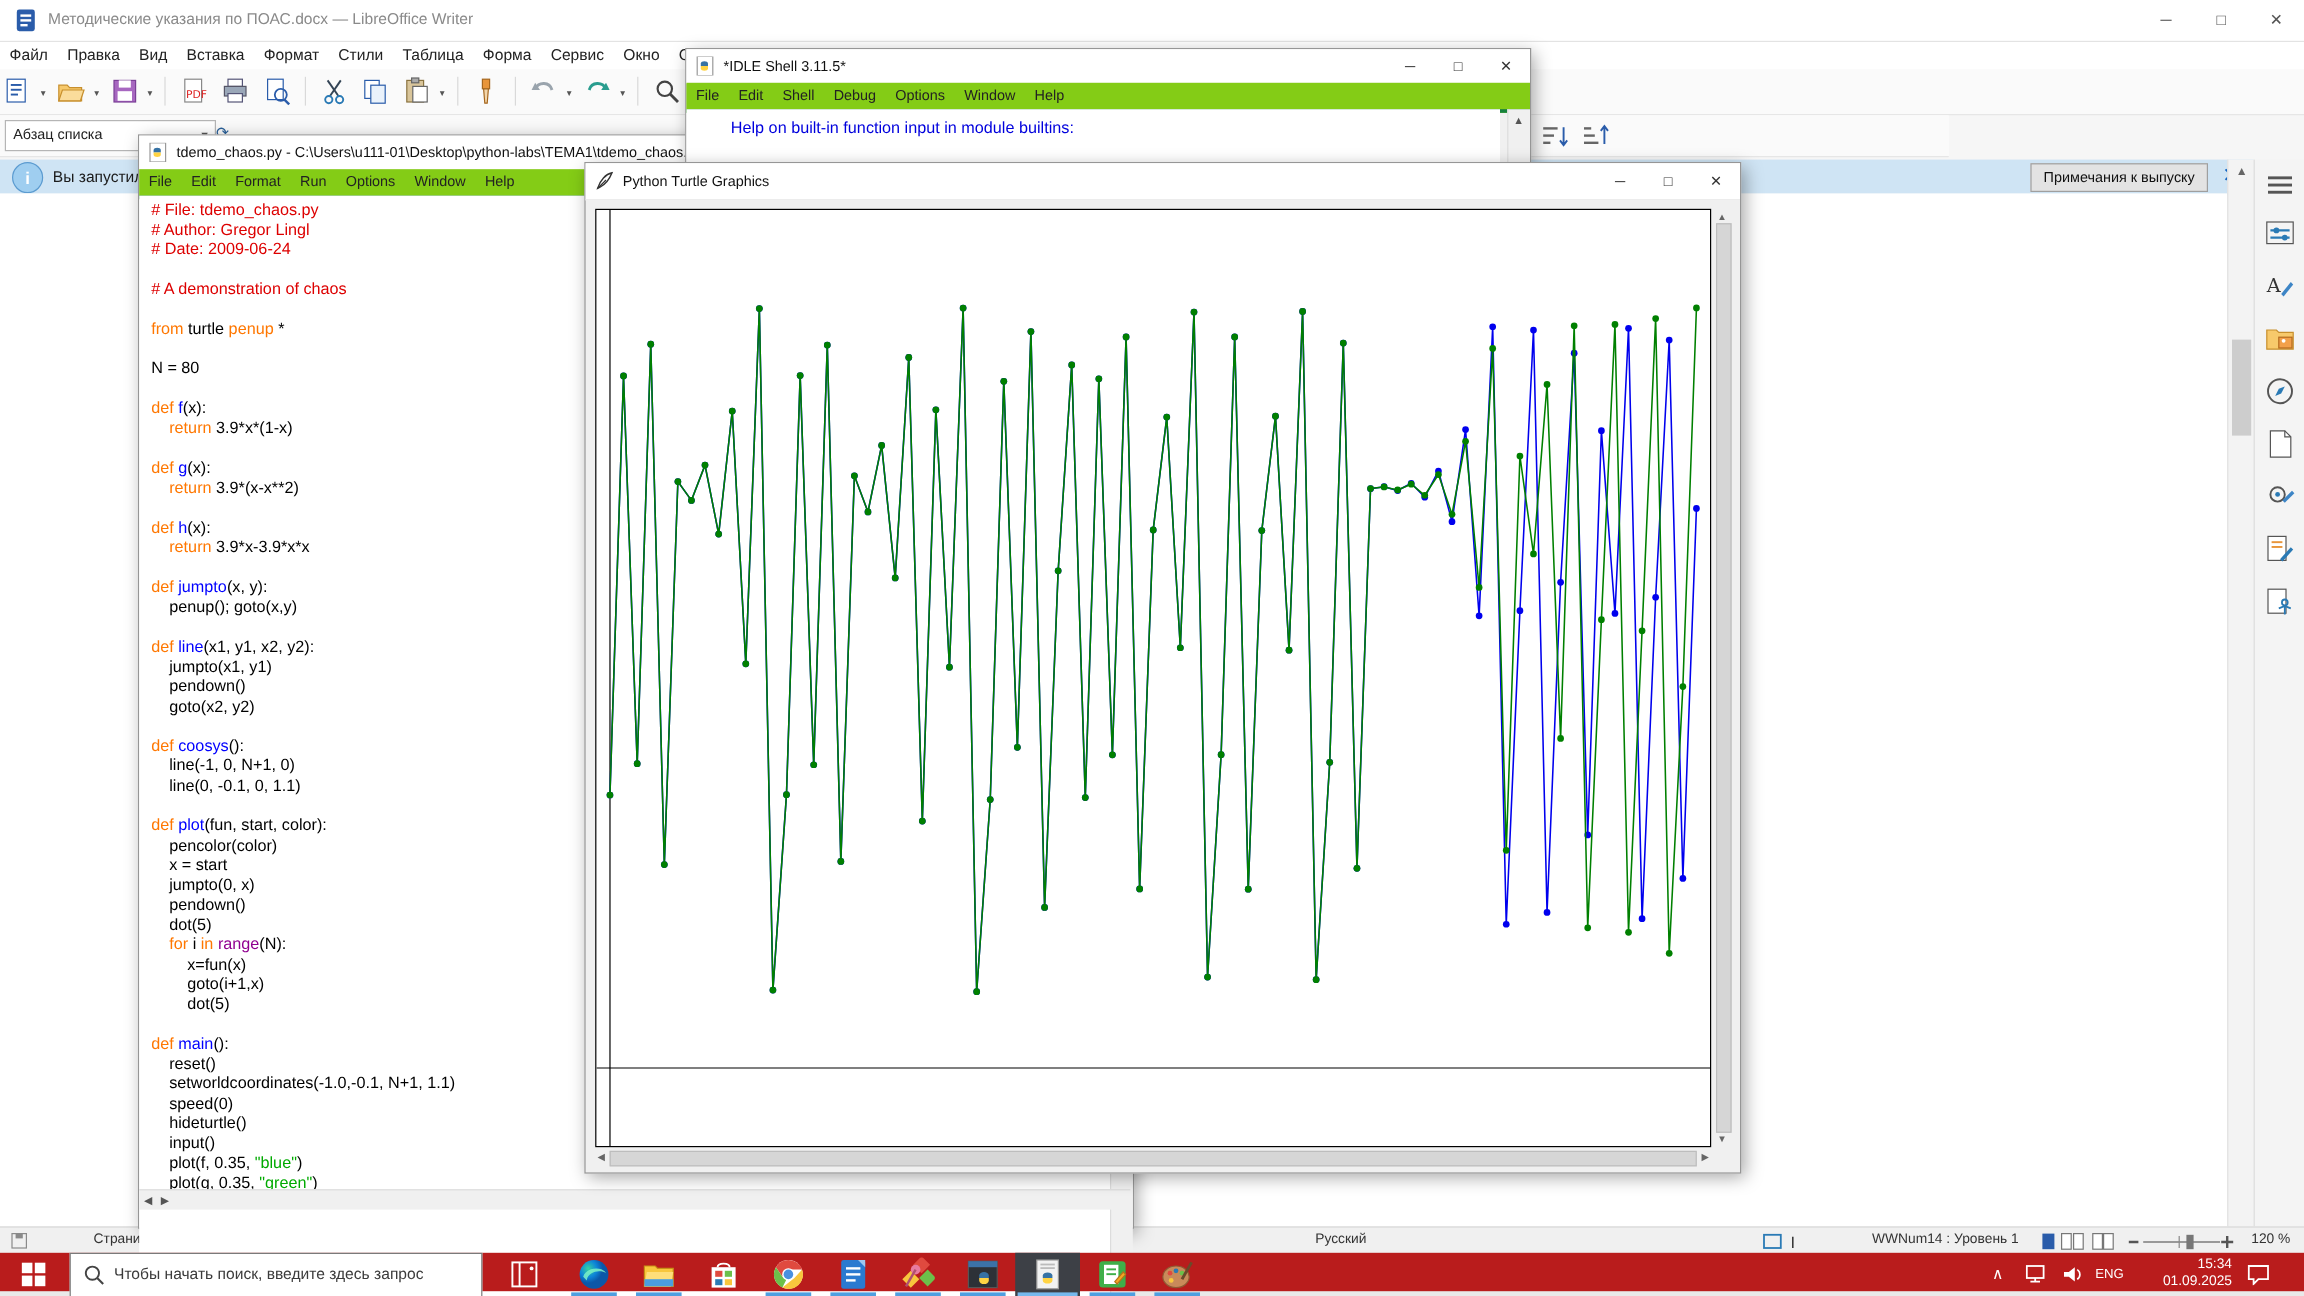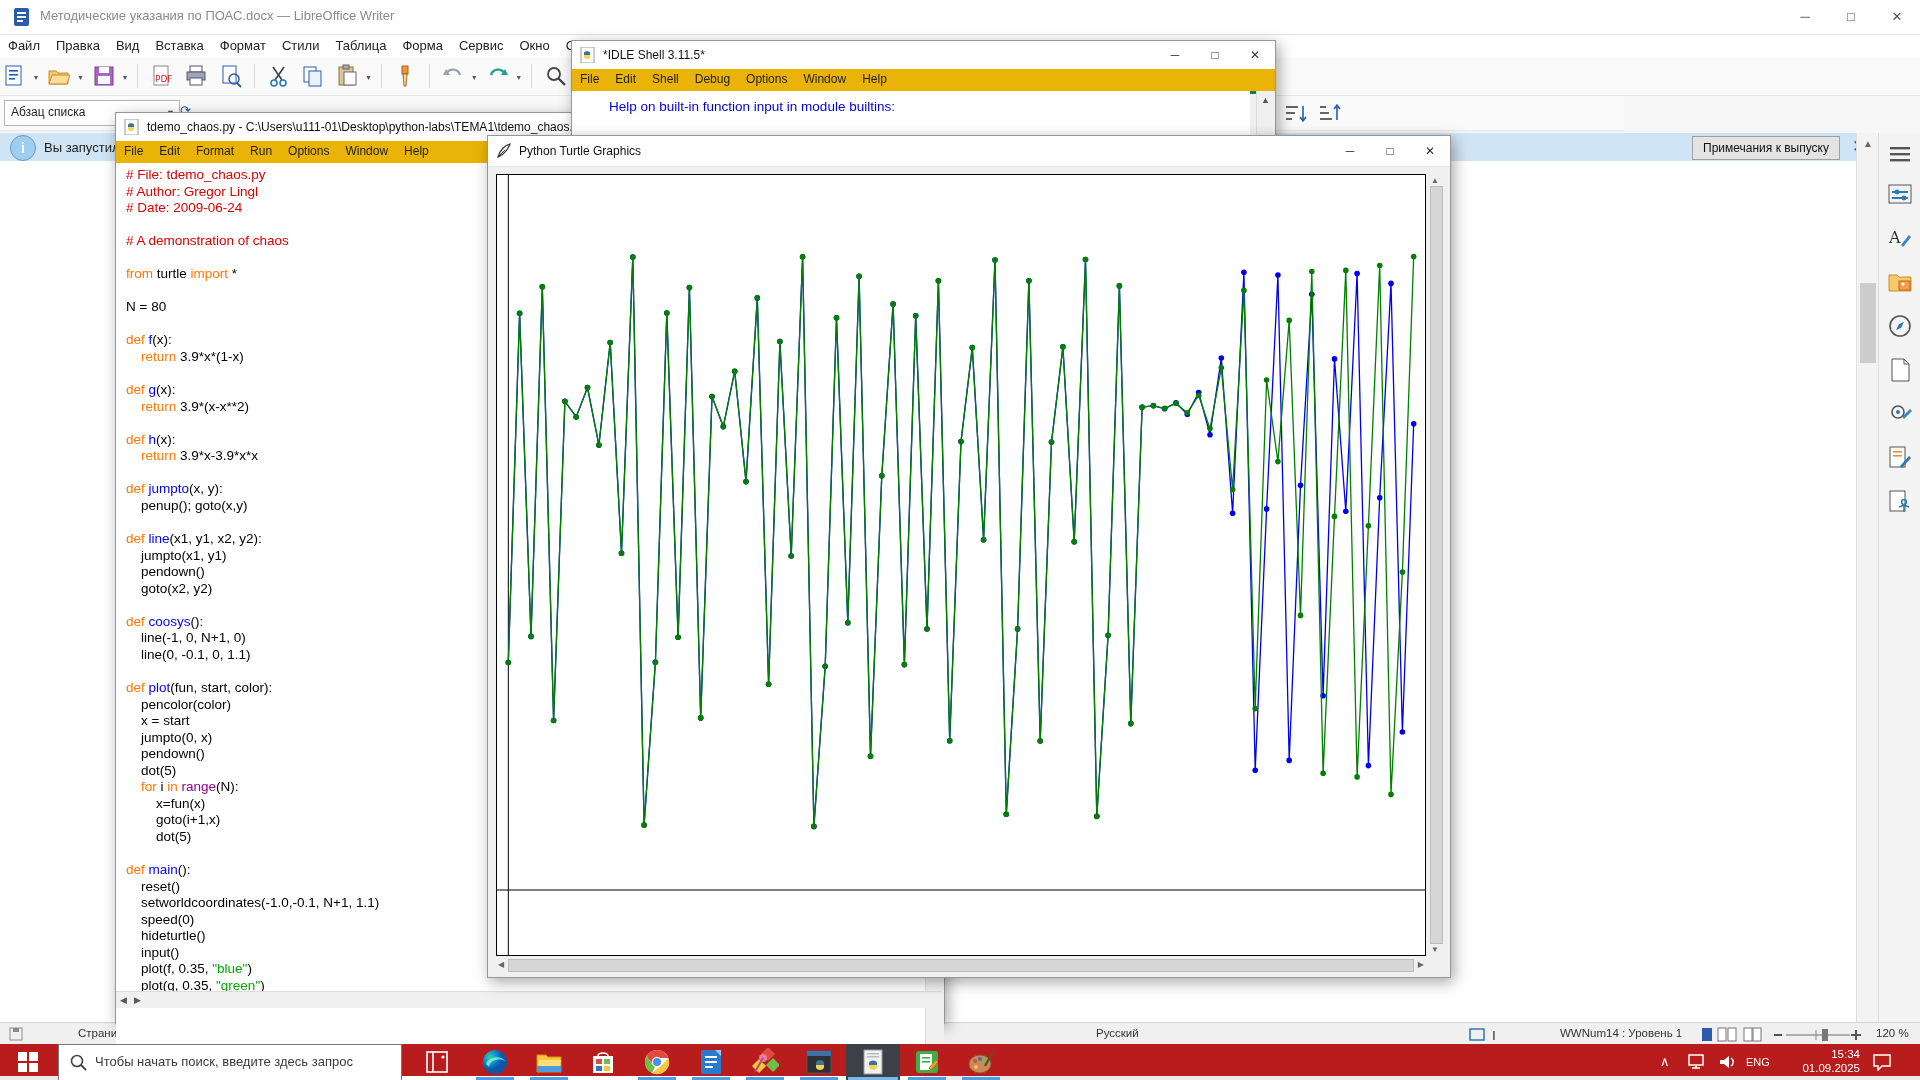--- a/index.html
+++ b/index.html
@@ -37,21 +37,21 @@
   #lo-sidebar{left:1878px;top:133px;width:42px;height:889px;background:#f4f4f4;border-left:1px solid #dcdcdc;}
   .sb-icon{position:absolute;left:8px;width:26px;height:26px;}
   #lo-statusbar{left:0;top:1022px;width:1920px;height:22px;background:#f0f0f0;border-top:1px solid #d7d7d7;font-size:11.5px;color:#333;}
   .sb-item{position:absolute;top:4px;white-space:nowrap;}
   
   .win{position:absolute;background:#f0f0f0;border:1px solid #969696;box-shadow:3px 4px 14px rgba(0,0,0,.35);}
   .wtitle{position:absolute;left:0;top:0;right:0;height:28px;background:#ffffff;border-bottom:1px solid #e8e8e8;}
   .wtitle .wicon{position:absolute;left:8px;top:6px;width:16px;height:16px;}
   .wtitle .wtext{position:absolute;left:31px;top:7px;font-size:12px;color:#111;white-space:nowrap;}
   .wctrl{position:absolute;top:0;width:40px;height:28px;text-align:center;line-height:28px;font-size:12px;color:#333;}
-  .wmenu{position:absolute;left:0;right:0;height:22px;background:#eab308;border-bottom:3px solid #15803d;}
+  .wmenu{position:absolute;left:0;right:0;height:22px;background:#84cc16;border-bottom:3px solid #15803d;}
   .wmenu .menu-item{display:inline-block;padding:3px 8px;font-size:12px;color:#222;}
   
   #editor{left:115px;top:112px;width:828px;height:910px;z-index:20;}
   #editor .wmenu{top:28px;}
   #code-area{position:absolute;left:0;top:50px;width:808px;height:940px;background:#fff;padding:4px 0 0 10px;overflow:hidden;}
   .code-line{white-space:pre;font-size:13.5px;line-height:16.55px;color:#000;}
   .tok-c{color:#dd0000;} .tok-k{color:#ff7700;} .tok-d{color:#0000ff;}
   .tok-b{color:#900090;} .tok-s{color:#00aa00;} .tok-n{color:#000;}
   #ed-vscroll{position:absolute;right:0;top:50px;width:18px;height:940px;background:#f0f0f0;border-left:1px solid #dcdcdc;}
   #ed-hscroll{position:absolute;left:0;top:878px;width:826px;height:16px;background:#f0f0f0;border-top:1px solid #dcdcdc;color:#555;font-size:9px;}
@@ -297,21 +297,21 @@
       <span class="wtext">tdemo_chaos.py - C:\Users\u111-01\Desktop\python-labs\TEMA1\tdemo_chaos.</span>
     </div>
     <div class="wmenu"><span class="menu-item">File</span><span class="menu-item">Edit</span><span class="menu-item">Format</span><span class="menu-item">Run</span><span class="menu-item">Options</span><span class="menu-item">Window</span><span class="menu-item">Help</span></div>
     <div id="code-area">
         <div class="code-line"><span class="tok-c"># File: tdemo_chaos.py</span></div>
         <div class="code-line"><span class="tok-c"># Author: Gregor Lingl</span></div>
         <div class="code-line"><span class="tok-c"># Date: 2009-06-24</span></div>
         <div class="code-line">&nbsp;</div>
         <div class="code-line"><span class="tok-c"># A demonstration of chaos</span></div>
         <div class="code-line">&nbsp;</div>
-        <div class="code-line"><span class="tok-k">from</span><span class="tok-n"> turtle </span><span class="tok-k">import</span><span class="tok-n"> *</span></div>
+        <div class="code-line"><span class="tok-k">from</span><span class="tok-n"> turtle </span><span class="tok-k">penup</span><span class="tok-n"> *</span></div>
         <div class="code-line">&nbsp;</div>
         <div class="code-line"><span class="tok-n">N = 80</span></div>
         <div class="code-line">&nbsp;</div>
         <div class="code-line"><span class="tok-k">def</span><span class="tok-n"> </span><span class="tok-d">f</span><span class="tok-n">(x):</span></div>
         <div class="code-line"><span class="tok-n">    </span><span class="tok-k">return</span><span class="tok-n"> 3.9*x*(1-x)</span></div>
         <div class="code-line">&nbsp;</div>
         <div class="code-line"><span class="tok-k">def</span><span class="tok-n"> </span><span class="tok-d">g</span><span class="tok-n">(x):</span></div>
         <div class="code-line"><span class="tok-n">    </span><span class="tok-k">return</span><span class="tok-n"> 3.9*(x-x**2)</span></div>
         <div class="code-line">&nbsp;</div>
         <div class="code-line"><span class="tok-k">def</span><span class="tok-n"> </span><span class="tok-d">h</span><span class="tok-n">(x):</span></div>

